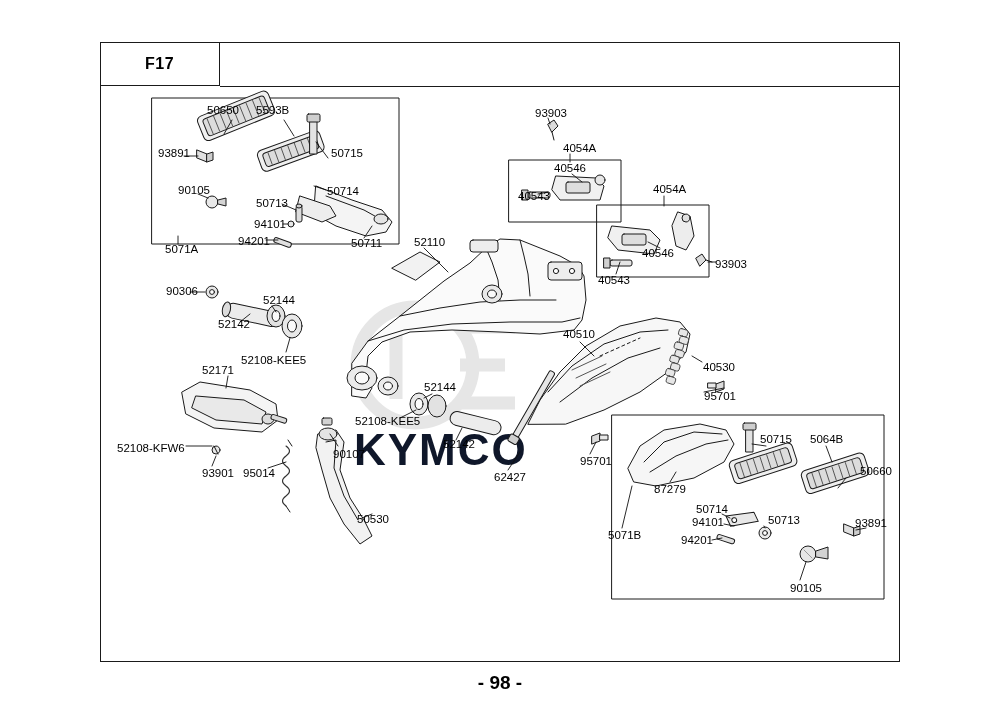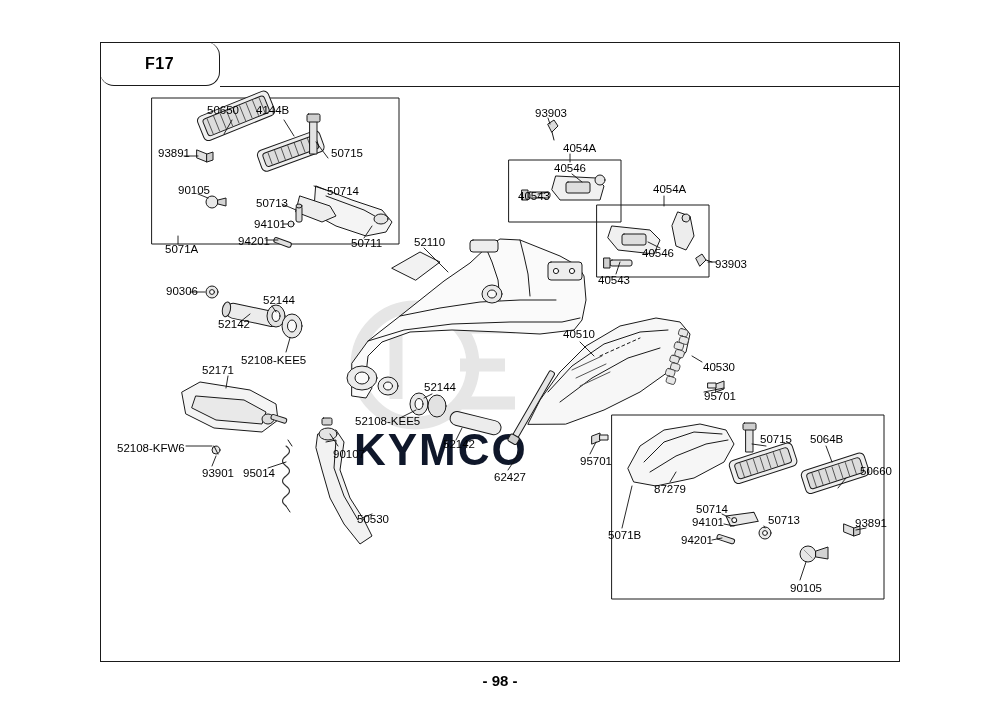--- a/index.html
+++ b/index.html
@@ -41,21 +41,20 @@
     left: 100px;
     top: 42px;
     width: 120px;
     height: 44px;
     border-right: 1.4px solid #1a1a1a;
     border-bottom: 1.4px solid #1a1a1a;
     box-sizing: border-box;
     display: flex;
     align-items: center;
     justify-content: center;
-    border-radius: 14px;
   }
   .title-cell span {
     font-size: 16px;
     font-weight: bold;
     letter-spacing: 0.5px;
   }
   .title-rule {
     position: absolute;
     left: 220px;
     top: 86px;
@@ -72,21 +71,21 @@
     letter-spacing: 0.2px;
   }
 
   
   .footer {
     position: absolute;
     left: 0;
     top: 672px;
     width: 1000px;
     text-align: center;
-    font-size: 15px;
+    font-size: 19px;
     font-weight: bold;
   }
 
   
   .watermark {
     position: absolute;
     left: 300px;
     top: 285px;
     width: 420px;
     height: 200px;
@@ -455,21 +454,21 @@
         <line x1="764" y1="526" x2="765" y2="528"></line>
         <line x1="866" y1="528" x2="856" y2="530"></line>
         <line x1="712" y1="540" x2="722" y2="538"></line>
         <line x1="622" y1="528" x2="632" y2="486"></line>
         <line x1="800" y1="580" x2="806" y2="562"></line>
       </g>
     </g>
   </svg>
 
   <div class="lbl" style="left:207px;  top:105px;">50650</div>
-  <div class="lbl" style="left:256px;  top:105px;">4144B</div>
+  <div class="lbl" style="left:256px;  top:105px;">5593B</div>
   <div class="lbl" style="left:158px;  top:148px;">93891</div>
   <div class="lbl" style="left:331px;  top:148px;">50715</div>
   <div class="lbl" style="left:327px;  top:186px;">50714</div>
   <div class="lbl" style="left:178px;  top:185px;">90105</div>
   <div class="lbl" style="left:256px;  top:198px;">50713</div>
   <div class="lbl" style="left:254px;  top:219px;">94101</div>
   <div class="lbl" style="left:238px;  top:236px;">94201</div>
   <div class="lbl" style="left:351px;  top:238px;">50711</div>
   <div class="lbl" style="left:165px;  top:244px;">5071A</div>
   <div class="lbl" style="left:414px;  top:237px;">52110</div>

